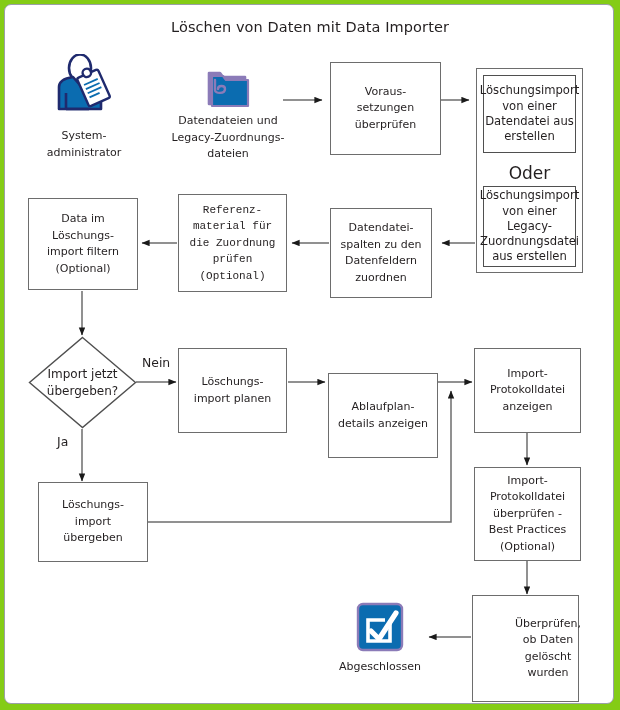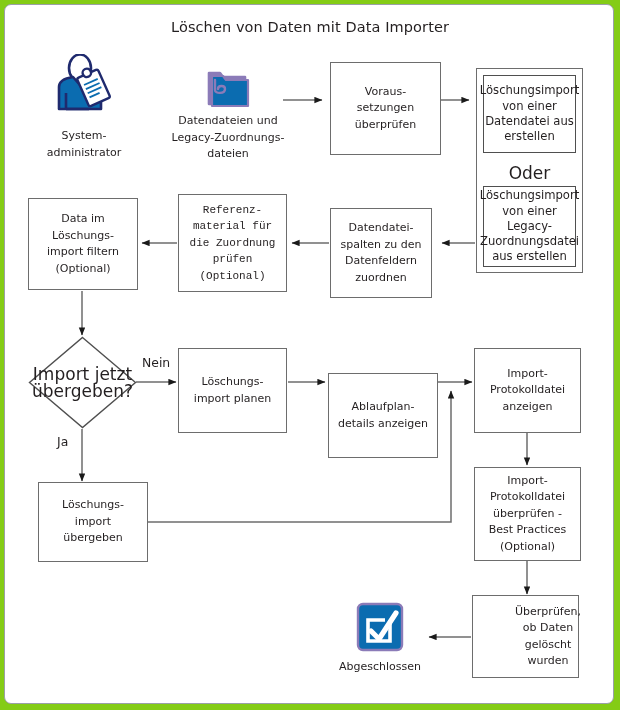--- a/index.html
+++ b/index.html
@@ -73,21 +73,21 @@
   .diamond .dtext {
     position: absolute;
     left: 0;
     top: 0;
     width: 100%;
     height: 100%;
     display: flex;
     align-items: center;
     justify-content: center;
     text-align: center;
-    font-size: 17px;
+    font-size: 12px;
     line-height: 16.5px;
     color: #231f20;
   }
   .edge-label {
     position: absolute;
     font-size: 12.4px;
     color: #231f20;
     white-space: nowrap;
   }
   .icon-caption {
@@ -256,18 +256,18 @@
   <div class="node" style="left:38px; top:482px; width:110px; height:80px; white-space:pre-line;">Löschungs-
 import
 übergeben</div>
 
   <div class="node" style="left:474px; top:467px; width:107px; height:94px; white-space:pre-line;">Import-
 Protokolldatei
 überprüfen -
 Best Practices
 (Optional)</div>
 
-  <div class="node" style="left:472px; top:595px; width:107px; height:83px; white-space:pre-line;padding-left:48px;">Überprüfen,
+  <div class="node" style="left:472px; top:595px; width:107px; height:107px; white-space:pre-line;padding-left:48px;">Überprüfen,
 ob Daten
 gelöscht
 wurden</div>
 
 </div>
 
 </body></html>

